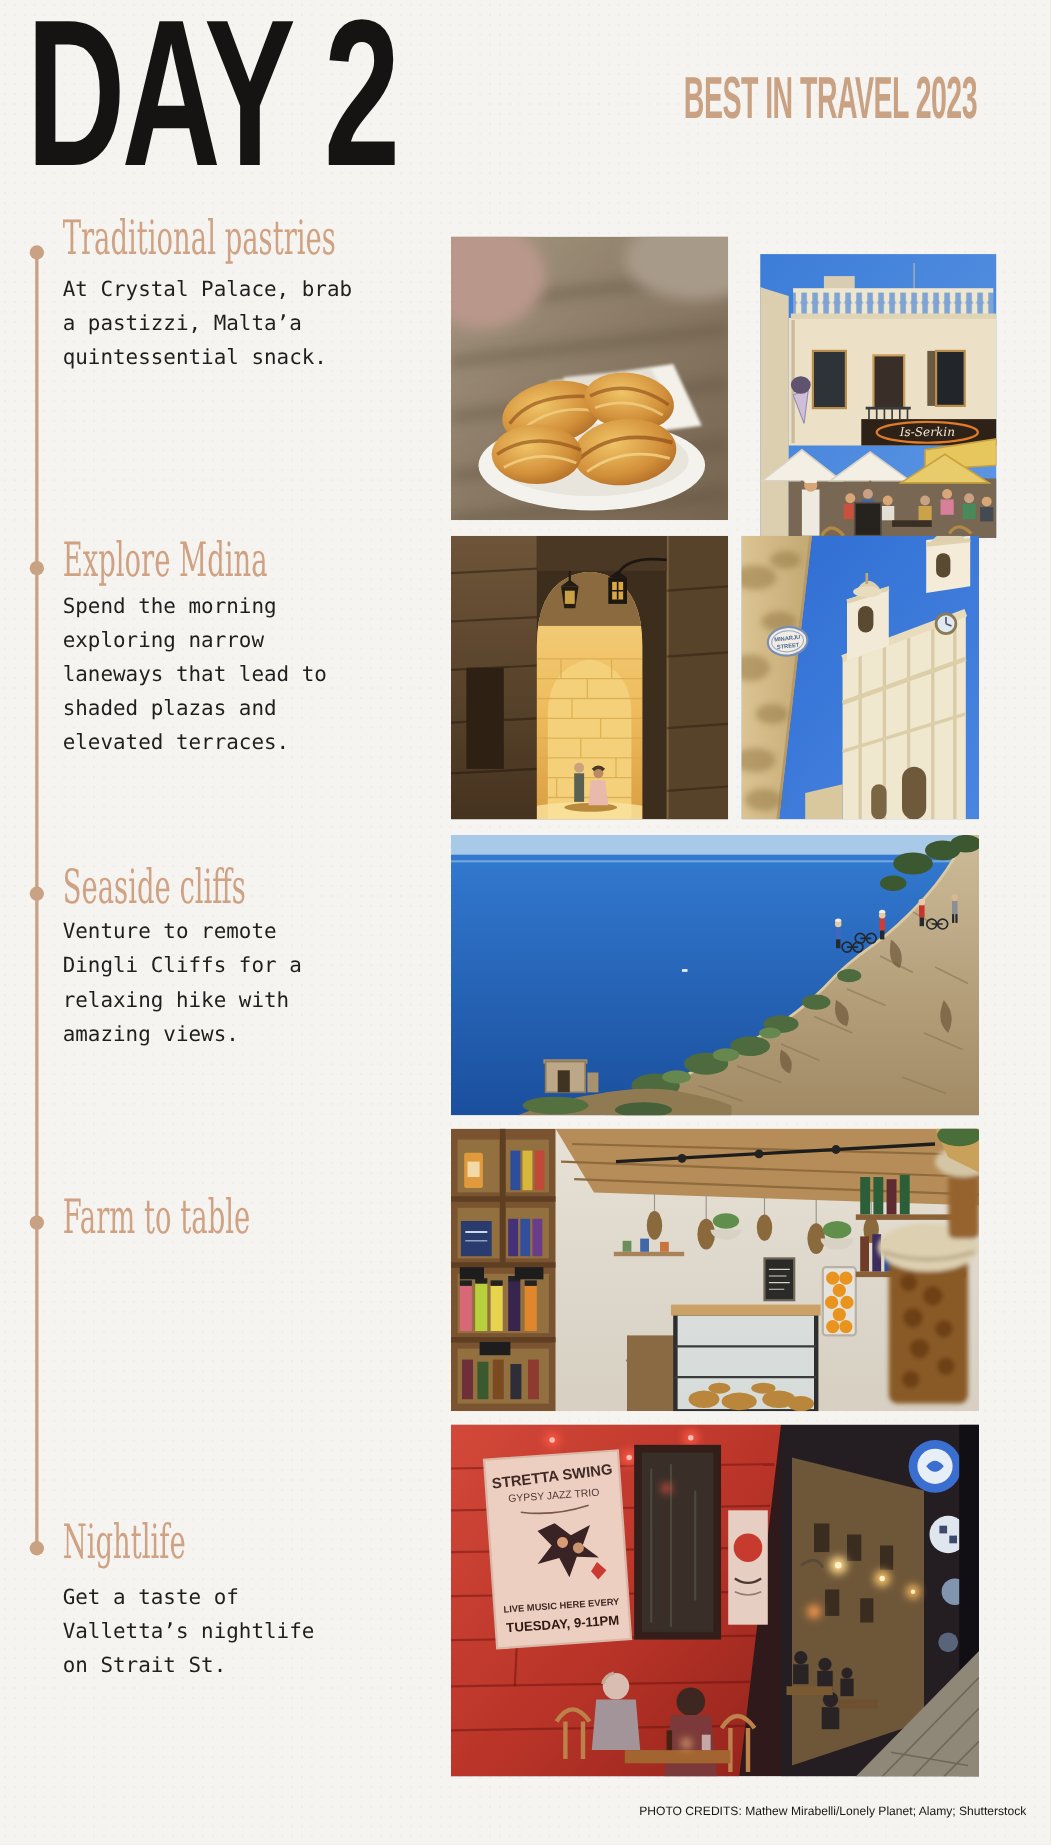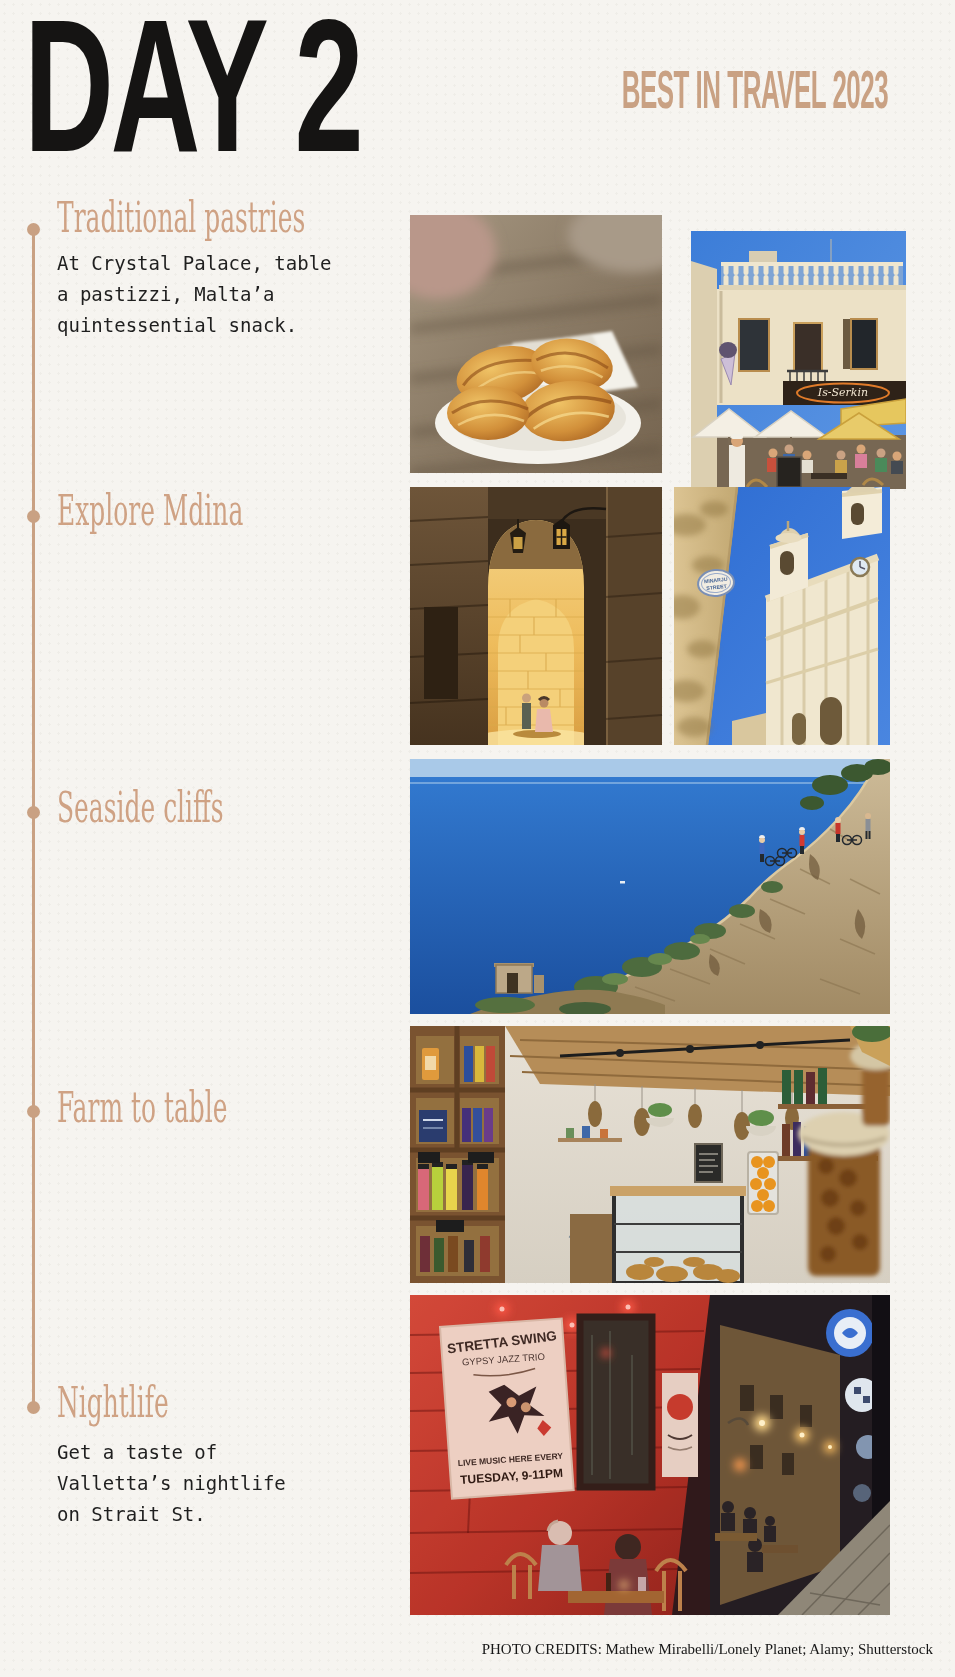--- a/index.html
+++ b/index.html
@@ -31,46 +31,55 @@
   }
   .sec-body{
     position:absolute;left:57px;width:330px;
     font-family:"DejaVu Sans Mono",monospace;font-size:19px;line-height:31px;
     color:#1f1f1f;white-space:pre-line;
   }
   .photo{position:absolute;overflow:hidden;}
   .photo svg{display:block;width:100%;height:100%;}
   .credits{
     position:absolute;right:22px;top:1641px;
-    font-family:Liberation Serif, serif;font-size:15px;color:#161616;white-space:nowrap;
+    font-family:Liberation Sans, sans-serif;font-size:11px;color:#161616;white-space:nowrap;
   }
 </style>
 </head>
 <body>
 
 <div class="page">
 
   <div class="day-title">DAY 2</div>
   <div class="badge">BEST IN TRAVEL 2023</div>
 
   <div class="rail"></div>
   <div class="dot" style="top:223px"></div>
   <div class="dot" style="top:510px"></div>
   <div class="dot" style="top:806px"></div>
   <div class="dot" style="top:1105px"></div>
   <div class="dot" style="top:1401px"></div>
 
   <div class="sec-title" style="top:196px">Traditional pastries</div>
-  <div class="sec-body" style="top:248px">At Crystal Palace, table
+  <div class="sec-body" style="top:248px">At Crystal Palace, brab
 a pastizzi, Malta’a
 quintessential snack.</div>
 
   <div class="sec-title" style="top:489px">Explore Mdina</div>
+  <div class="sec-body" style="top:536px">Spend the morning
+exploring narrow
+laneways that lead to
+shaded plazas and
+elevated terraces.</div>
 
   <div class="sec-title" style="top:786px">Seaside cliffs</div>
+  <div class="sec-body" style="top:832px">Venture to remote
+Dingli Cliffs for a
+relaxing hike with
+amazing views.</div>
 
   <div class="sec-title" style="top:1086px">Farm to table</div>
 
   <div class="sec-title" style="top:1381px">Nightlife</div>
   <div class="sec-body" style="top:1437px">Get a taste of
 Valletta’s nightlife
 on Strait St.</div>
 
   <figure class="photo" style="left:410px;top:215px;width:252px;height:258px;margin:0">
     <svg viewBox="0 0 252 258" preserveAspectRatio="none">

